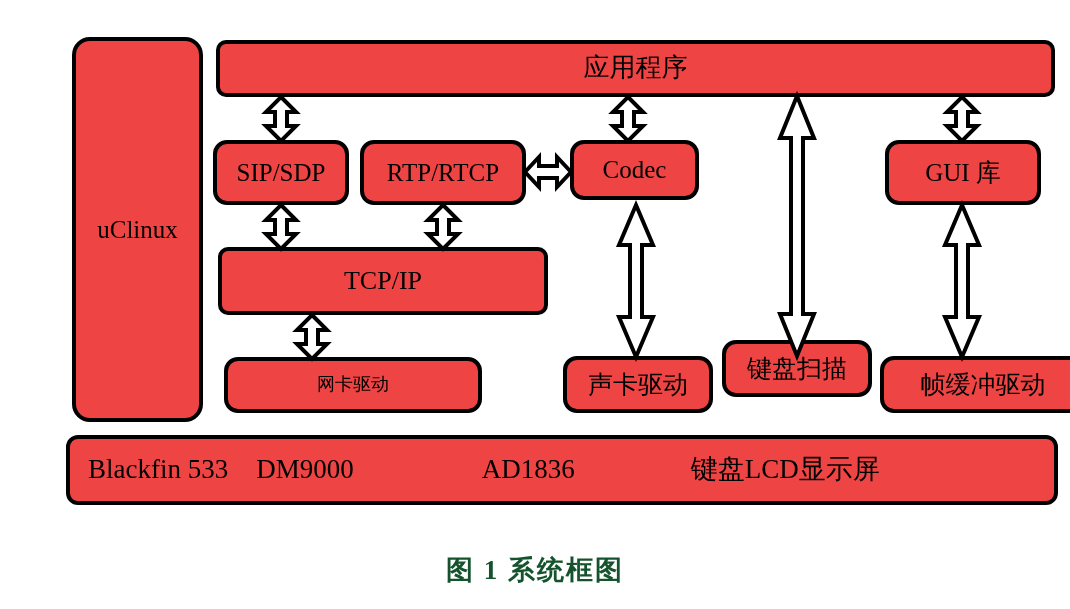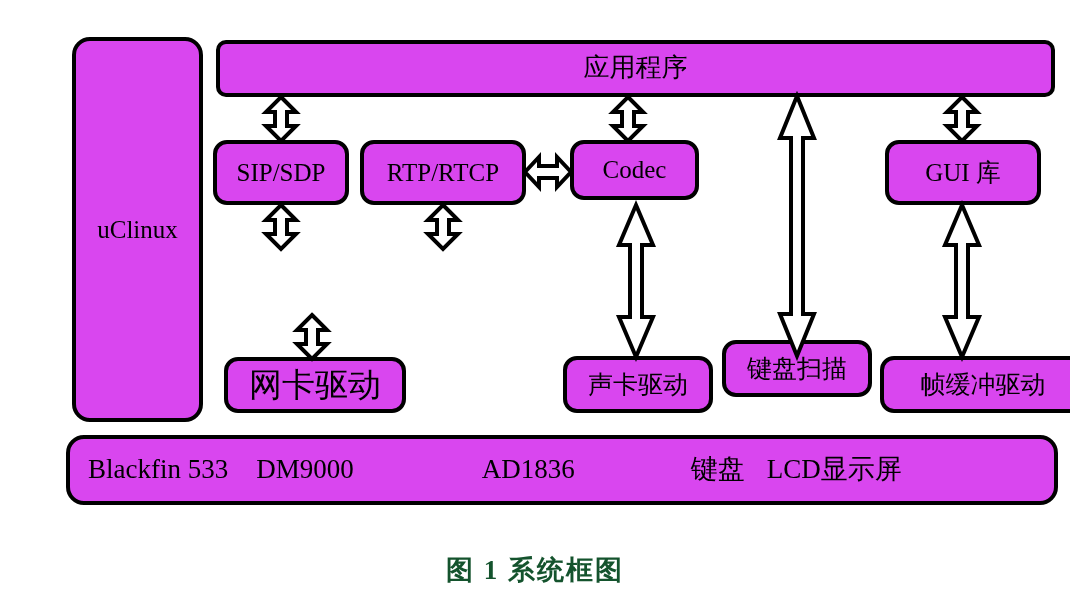--- a/index.html
+++ b/index.html
@@ -13,21 +13,21 @@
     height: 609px;
     background: #ffffff;
     font-family: "Liberation Serif", "DejaVu Serif", serif;
     overflow: hidden;
   }
   .box {
     position: absolute;
     box-sizing: border-box;
     border: 4px solid #000000;
     border-radius: 14px;
-    background: #d946ef;
+    background: #ef4444;
     display: flex;
     align-items: center;
     justify-content: center;
     color: #000000;
     line-height: 1.1;
     white-space: nowrap;
   }
   .lbl { display: block; }
 
   
@@ -57,53 +57,53 @@
     left: 885px; top: 140px; width: 156px; height: 65px;
     font-size: 25px;
     border-radius: 14px;
   }
   #box-tcpip {
     left: 218px; top: 247px; width: 330px; height: 68px;
     border-radius: 10px;
     font-size: 26px;
   }
   #box-nicdrv {
-    left: 224px; top: 357px; width: 182px; height: 56px;
-    font-size: 33px;
+    left: 224px; top: 357px; width: 258px; height: 56px;
+    font-size: 18px;
   }
   #box-sounddrv {
     left: 563px; top: 356px; width: 150px; height: 57px;
     font-size: 25px;
   }
   #box-keyscan {
     left: 722px; top: 340px; width: 150px; height: 57px;
     font-size: 25px;
   }
   #box-fbdrv {
     left: 880px; top: 356px; width: 206px; height: 57px;
     font-size: 25px;
   }
   #box-hardware {
     left: 66px; top: 435px; width: 992px; height: 70px;
-    border-radius: 18px;
+    border-radius: 12px;
     justify-content: flex-start;
     font-size: 27px;
     padding-left: 14px;
   }
   #box-hardware .hw-row {
     display: flex;
     align-items: baseline;
     width: 100%;
   }
   .hw-item { display: block; white-space: nowrap; }
   #hw-cpu   { margin-left: 4px; }
   #hw-net   { margin-left: 28px; }
   #hw-codec { margin-left: 128px; }
   #hw-kbd   { margin-left: 116px; }
-  #hw-lcd   { margin-left: 22px; }
+  #hw-lcd   { }
 
   
   .arrow {
     position: absolute;
   }
   .arrow svg { display: block; overflow: visible; }
   .arrow polygon, .arrow path {
     fill: #ffffff;
     stroke: #000000;
     stroke-width: 4;
@@ -146,20 +146,23 @@
   </div>
 
   <div class="box" id="box-codec">
     <span class="lbl">Codec</span>
   </div>
 
   <div class="box" id="box-gui">
     <span class="lbl">GUI 库</span>
   </div>
 
+  <div class="box" id="box-tcpip">
+    <span class="lbl">TCP/IP</span>
+  </div>
 
   <div class="box" id="box-nicdrv">
     <span class="lbl">网卡驱动</span>
   </div>
 
   <div class="box" id="box-sounddrv">
     <span class="lbl">声卡驱动</span>
   </div>
 
   <div class="box" id="box-keyscan">

